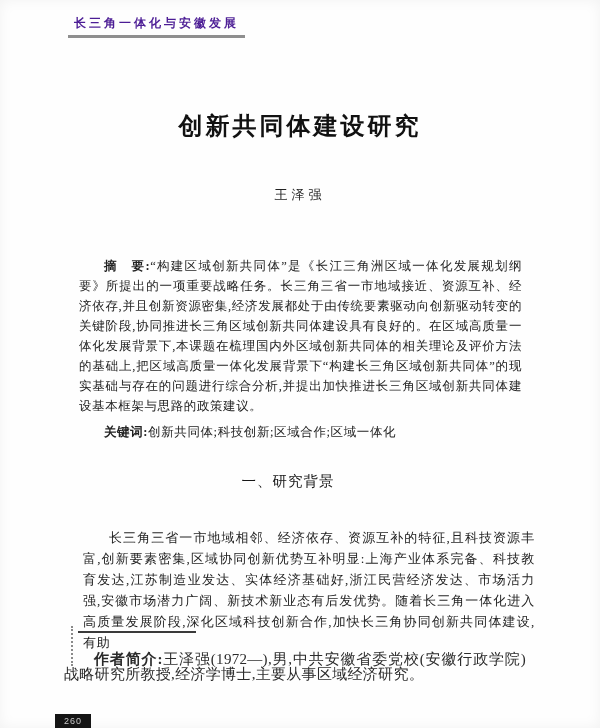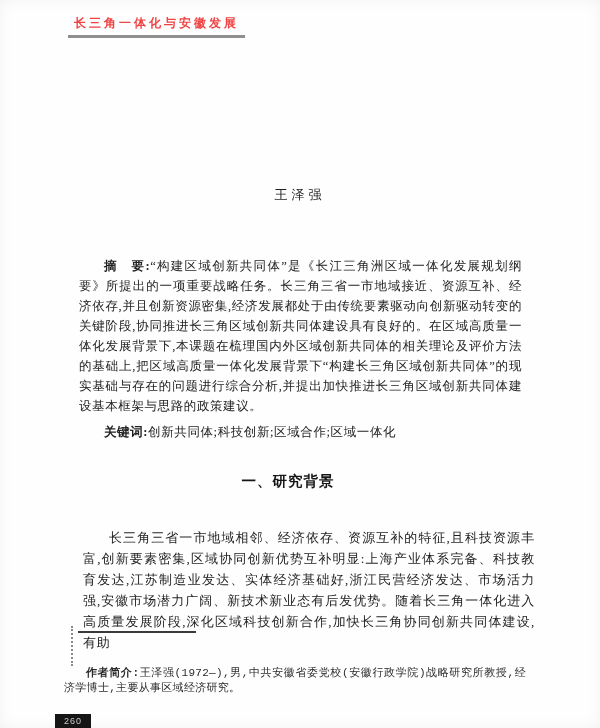--- a/index.html
+++ b/index.html
@@ -18,21 +18,21 @@
     box-shadow: inset 0 0 14px rgba(0,0,0,0.05);
   }
   
   .running-head {
     position: absolute;
     left: 68px;
     top: 15px;
     font-size: 12px;
     font-weight: bold;
     letter-spacing: 3px;
-    color: #ef4444;
+    color: #4c1d95;
     padding: 0 6px 3px 6px;
     border-bottom: 3px solid #8f8f8f;
   }
   
   .title {
     position: absolute;
     left: 0;
     top: 110px;
     width: 600px;
     text-align: center;
@@ -74,21 +74,21 @@
   }
   .lbl { font-weight: bold; }
   
   .section-heading {
     position: absolute;
     left: 0;
     top: 472px;
     width: 576px;
     text-align: center;
     font-size: 14.5px;
-    font-weight: bold;
+    font-weight: normal;
     letter-spacing: 1px;
     color: #161616;
   }
   
   .body-text {
     position: absolute;
     left: 76px;
     top: 520px;
     width: 452px;
     font-size: 13px;
@@ -104,28 +104,27 @@
     position: absolute;
     left: 78px;
     top: 631px;
     width: 118px;
     height: 2px;
     background: #3a3a3a;
   }
   .footnotes {
     position: absolute;
     left: 64px;
-    top: 666px;
+    top: 652px;
     width: 462px;
-    font-size: 11px;
+    font-size: 15px;
     line-height: 15px;
     letter-spacing: 0.3px;
     text-align: justify;
     color: #2b2b2b;
-    font-family: Liberation Mono, monospace;
   }
   .footnotes p {
     margin: 0;
     text-indent: 2em;
   }
   
   .binding-dots {
     position: absolute;
     left: 71px;
     top: 626px;
@@ -152,20 +151,21 @@
 </head>
 <body>
 
 <div class="page">
 
   <div class="running-head">
     <span>长三角一体化与安徽发展</span>
   </div>
 
   <div class="title">
+    <div>创新共同体建设研究</div>
   </div>
 
   <div class="author">王泽强</div>
 
   <div class="abstract-block">
     <p><span class="lbl">摘　要:</span><span>“构建区域创新共同体”是《长江三角洲区域一体化发展规划纲要》所提出的一项重要战略任务。长三角三省一市地域接近、资源互补、经济依存,并且创新资源密集,经济发展都处于由传统要素驱动向创新驱动转变的关键阶段,协同推进长三角区域创新共同体建设具有良好的。在区域高质量一体化发展背景下,本课题在梳理国内外区域创新共同体的相关理论及评价方法的基础上,把区域高质量一体化发展背景下“构建长三角区域创新共同体”的现实基础与存在的问题进行综合分析,并提出加快推进长三角区域创新共同体建设基本框架与思路的政策建议。</span></p>
     <p class="kw"><span class="lbl">关键词:</span><span>创新共同体;科技创新;区域合作;区域一体化</span></p>
   </div>
 
   <div class="section-heading">一、研究背景</div>

